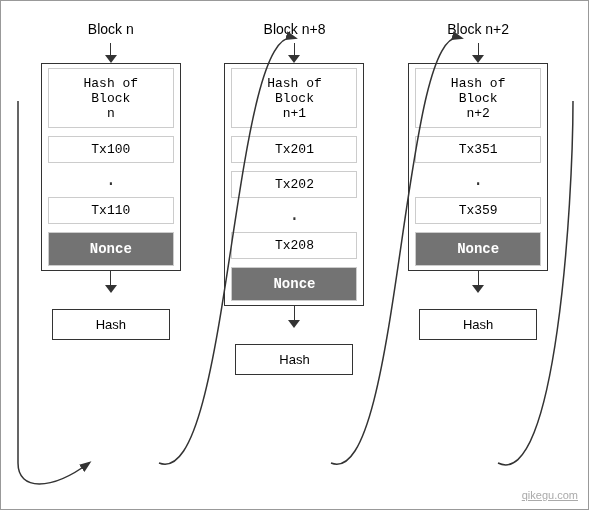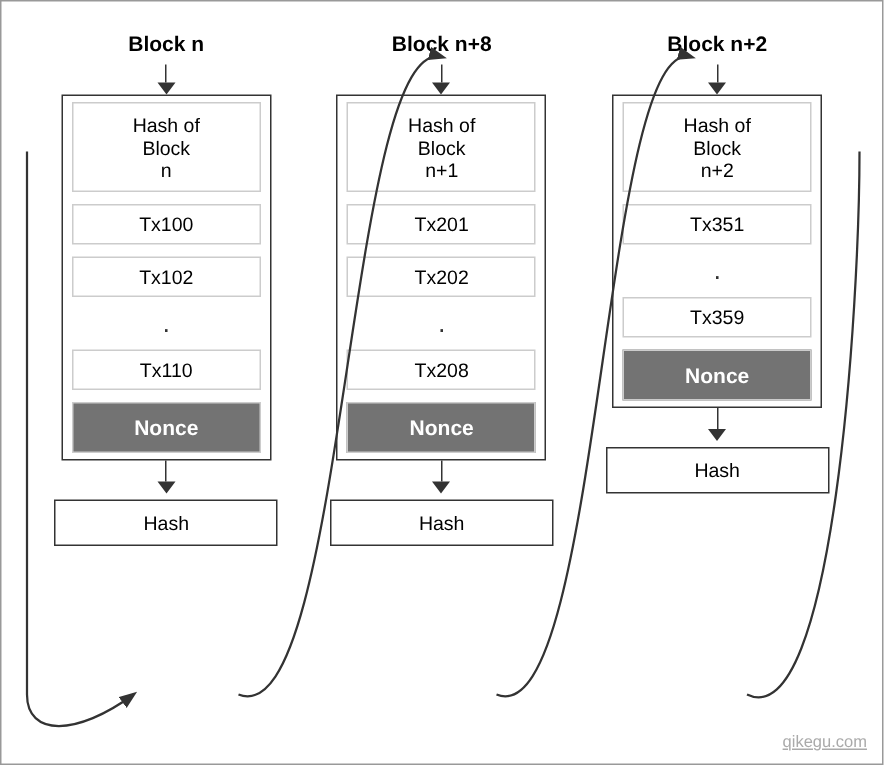--- a/index.html
+++ b/index.html
@@ -26,21 +26,21 @@
 
     .block-column {
       display: flex;
       flex-direction: column;
       align-items: center;
       width: 155px;
       position: relative;
     }
 
     .block-title {
-      font-weight: bold;
+      font-weight: normal;
       font-size: 14px;
       margin-bottom: 6px;
     }
 
     .arrow-down {
       width: 0;
       height: 0;
       border-left: 6px solid transparent;
       border-right: 6px solid transparent;
       border-top: 8px solid #333;
@@ -70,20 +70,21 @@
       padding: 0;
     }
 
     .cell {
       border: 1px solid #ccc;
       margin: 4px 6px;
       padding: 5px 8px;
       text-align: center;
       background: #fff;
       font-size: 13px;
+      font-family: Liberation Mono, monospace;
     }
 
     .cell.hash-of-block {
       min-height: 60px;
       display: flex;
       align-items: center;
       justify-content: center;
     }
 
     .cell.nonce {
@@ -106,22 +107,22 @@
 
     .output-arrow {
       display: flex;
       flex-direction: column;
       align-items: center;
       margin-top: 0;
     }
 
     .hash-cell-outer {
       border: 1.5px solid #333;
-      width: 149px;
-      margin-top: 4px;
+      width: 118px;
+      margin-top: 16px;
     }
 
     .hash-cell {
       padding: 7px 8px;
       text-align: center;
       font-size: 13px;
     }
 
     
     .curved-arrows {
@@ -150,21 +151,20 @@
 
   <div class="block-column">
     <div class="block-title">Block n</div>
     <div class="arrow-connector">
       <div class="arrow-line"></div>
       <div class="arrow-down"></div>
     </div>
     <div class="block-box">
       <div class="cell hash-of-block">Hash of<br>Block<br>n</div>
       <div class="cell">Tx100</div>
-      <div class="cell">Tx102</div>
       <div class="cell dots">.</div>
       <div class="cell">Tx110</div>
       <div class="cell nonce">Nonce</div>
     </div>
     <div class="output-arrow">
       <div class="arrow-line" style="height:14px;"></div>
       <div class="arrow-down"></div>
     </div>
     <div class="hash-cell-outer">
       <div class="hash-cell">Hash</div>

